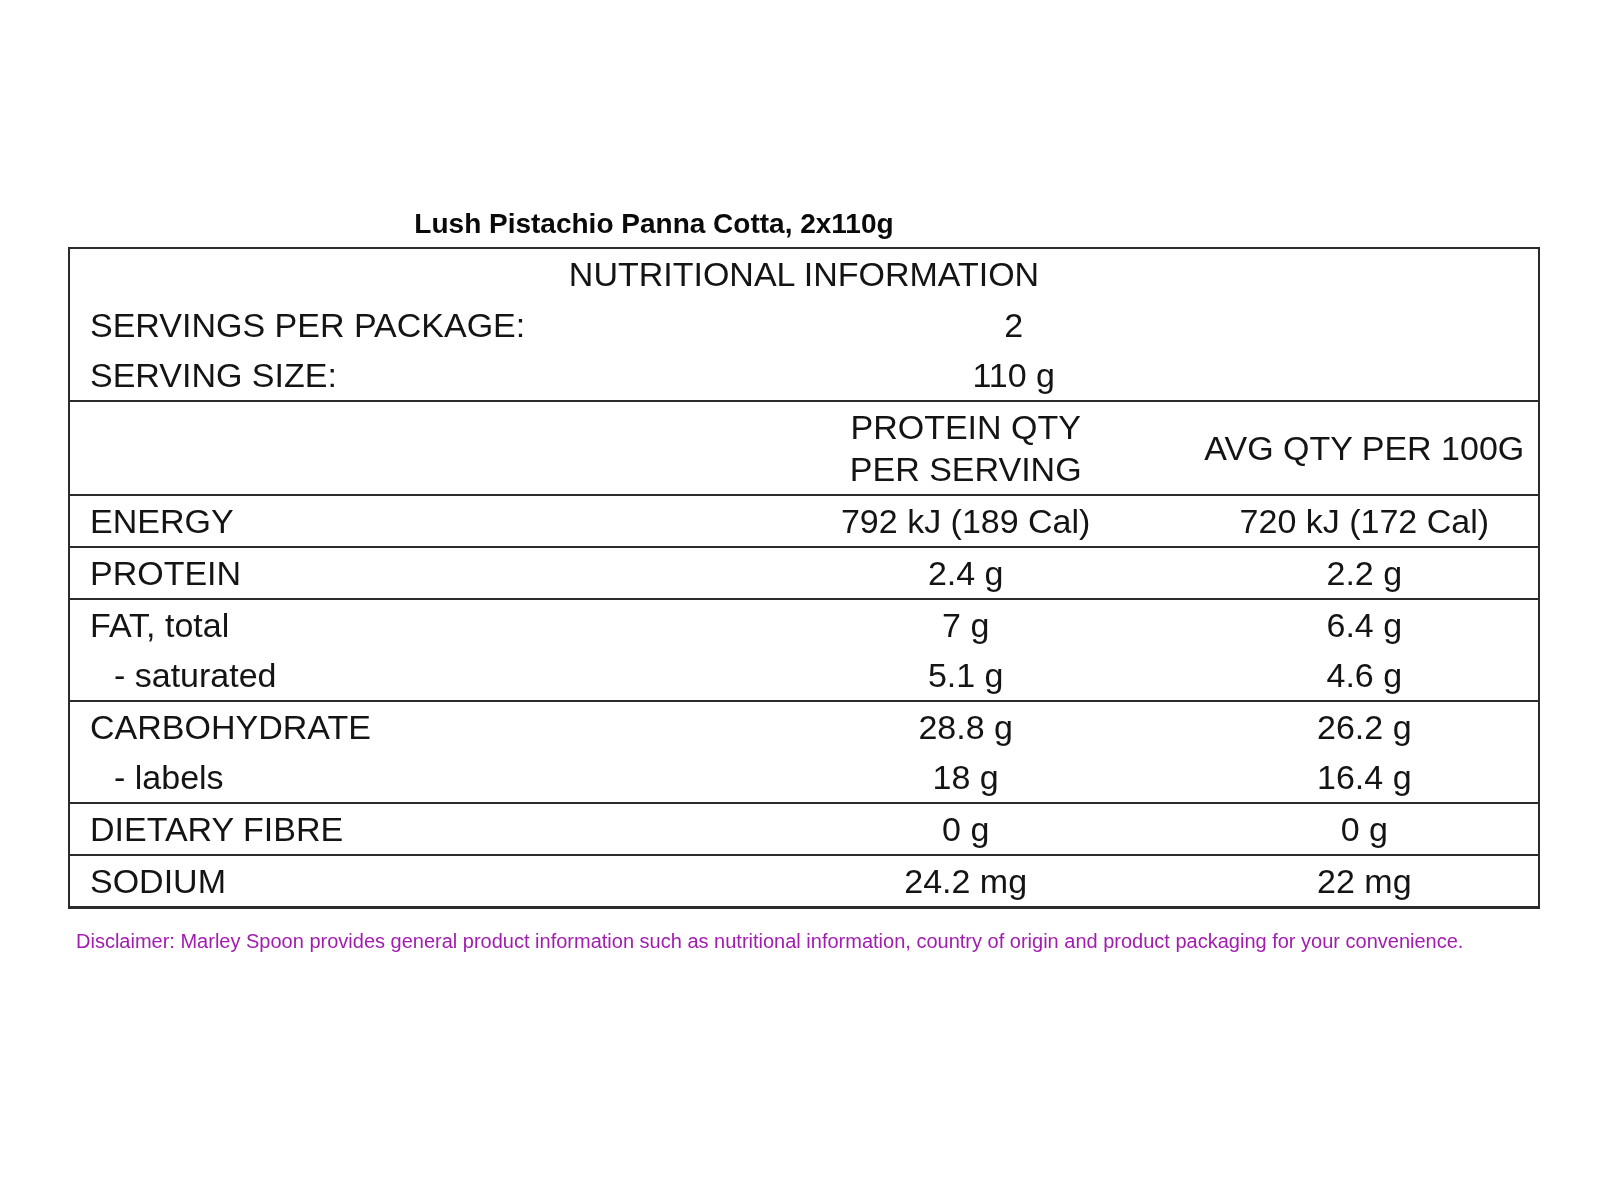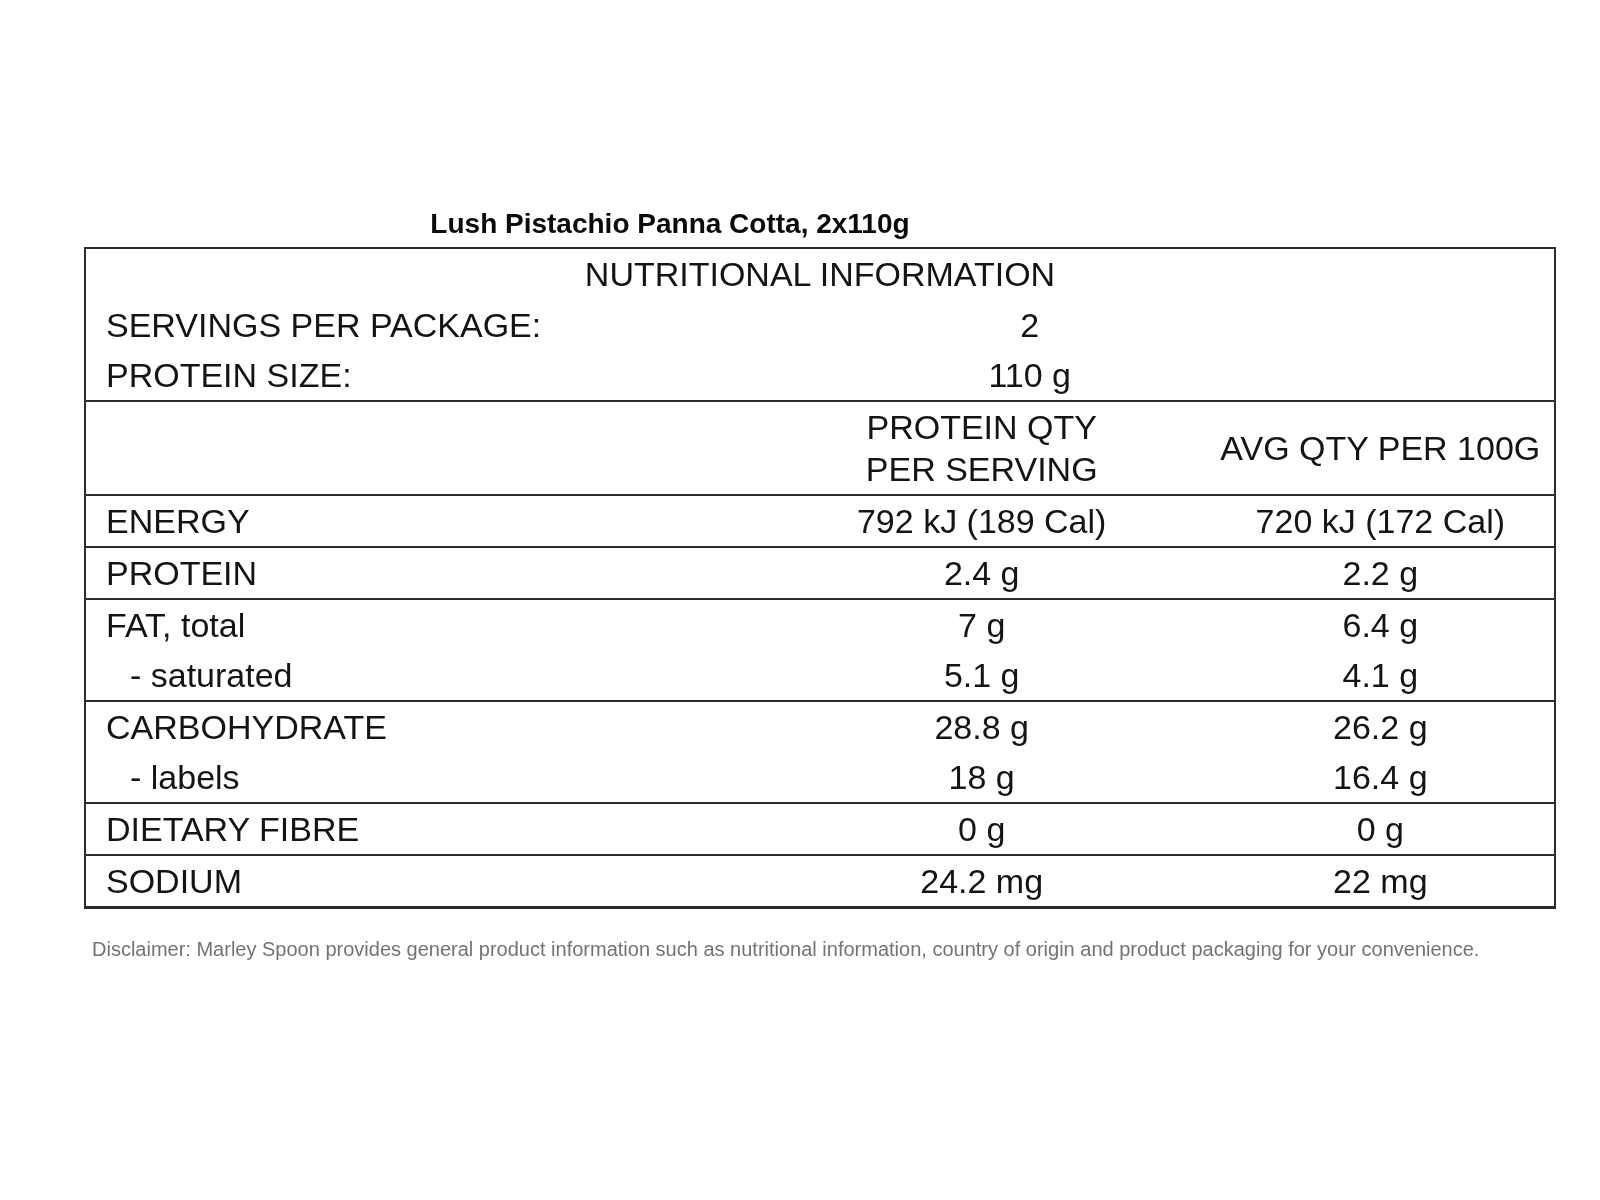--- a/index.html
+++ b/index.html
@@ -7,21 +7,21 @@
     padding: 0;
     background: #ffffff;
     width: 1600px;
     height: 1200px;
     font-family: "Liberation Sans", sans-serif;
     color: #111111;
     -webkit-font-smoothing: antialiased;
   }
   .page {
     position: absolute;
-    left: 84px;
+    left: 68px;
     top: 208px;
     width: 1172px;
   }
   .doc-title {
     text-align: center;
     font-size: 28px;
     font-weight: bold;
     color: #0a0a0a;
     margin: 0 0 7px 0;
     letter-spacing: 0px;
@@ -63,25 +63,25 @@
   }
   td.table-title-cell {
     text-align: center;
     height: 51px;
   }
   .nudge {
     position: relative;
     left: 48px;
   }
   .disclaimer {
-    margin-top: 26px;
+    margin-top: 18px;
     padding-left: 8px;
     font-size: 20px;
     line-height: 28px;
-    color: #737373;
+    color: #a21caf;
   }
   .disclaimer div {
     white-space: nowrap;
   }
 </style>
 </head>
 <body>
 
 <div class="page">
 
@@ -101,21 +101,21 @@
 
       <tr>
         <td class="lbl">SERVINGS PER PACKAGE:</td>
         <td class="val">
           <span class="nudge">2</span>
         </td>
         <td></td>
       </tr>
 
       <tr class="rule">
-        <td class="lbl">PROTEIN SIZE:</td>
+        <td class="lbl">SERVING SIZE:</td>
         <td class="val">
           <span class="nudge">110 g</span>
         </td>
         <td></td>
       </tr>
 
       <tr class="rule head-row">
         <td class="lbl"></td>
         <td class="val">
           <span class="wrap-col">PROTEIN QTY PER SERVING</span>
@@ -137,21 +137,21 @@
 
       <tr>
         <td class="lbl">FAT, total</td>
         <td class="val">7 g</td>
         <td class="val">6.4 g</td>
       </tr>
 
       <tr class="rule">
         <td class="lbl indent">- saturated</td>
         <td class="val">5.1 g</td>
-        <td class="val">4.1 g</td>
+        <td class="val">4.6 g</td>
       </tr>
 
       <tr>
         <td class="lbl">CARBOHYDRATE</td>
         <td class="val">28.8 g</td>
         <td class="val">26.2 g</td>
       </tr>
 
       <tr class="rule">
         <td class="lbl indent">- labels</td>

